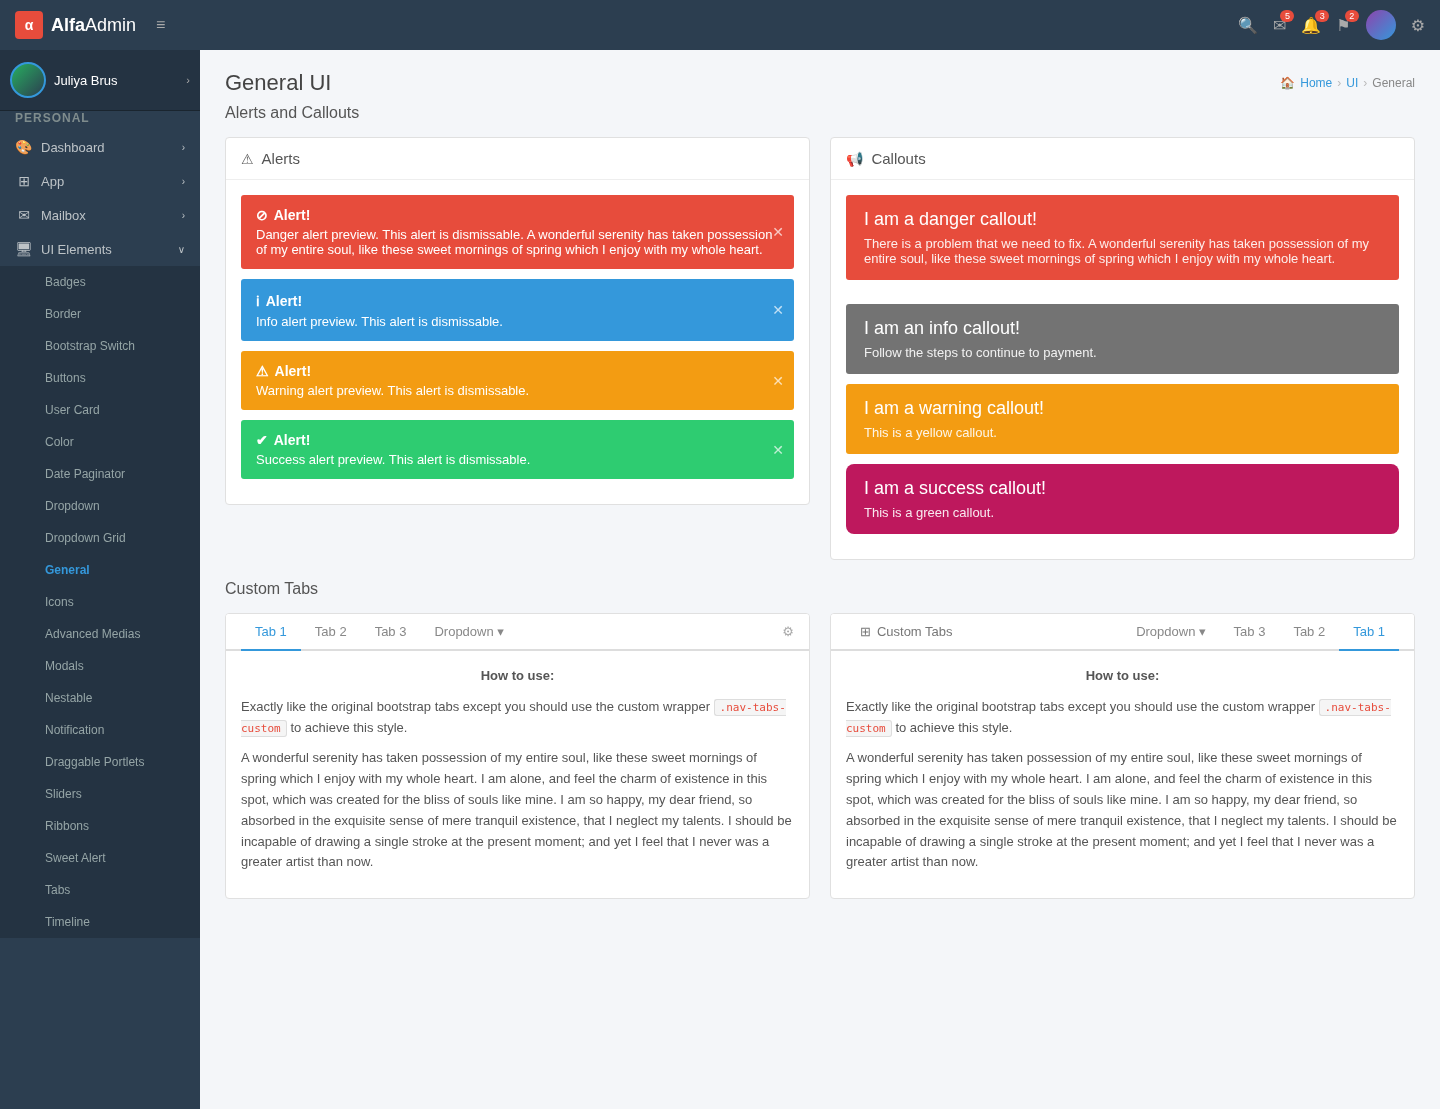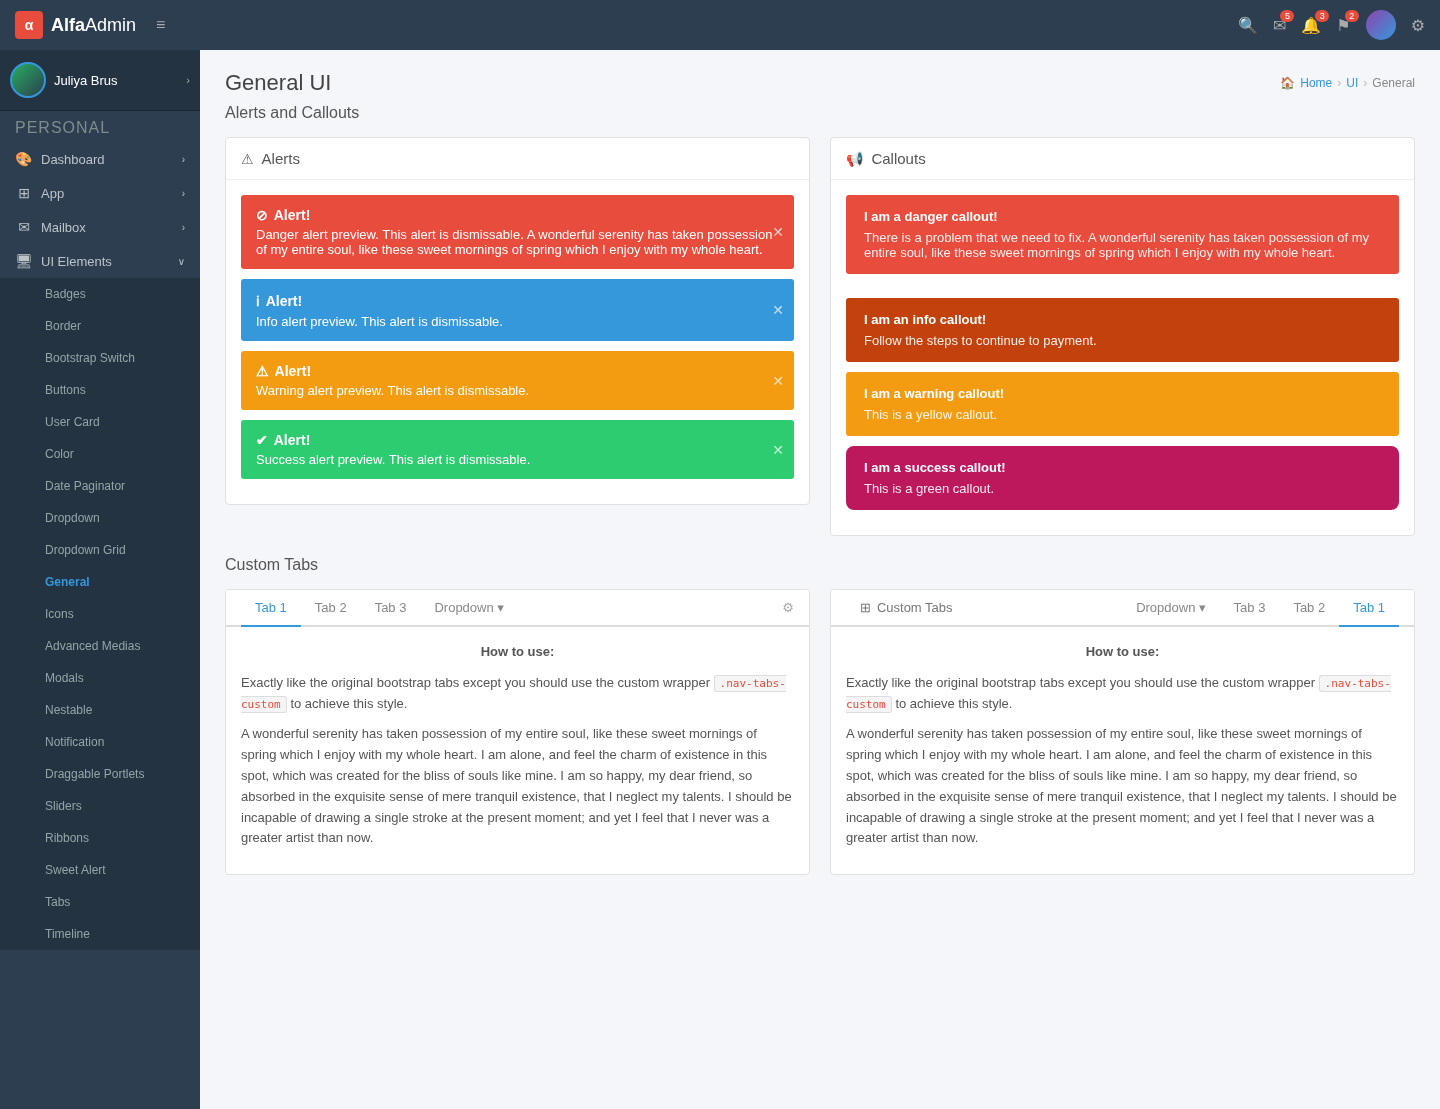--- a/index.html
+++ b/index.html
@@ -96,24 +96,24 @@
     .sidebar-user-name {
       color: #fff;
       font-size: 13px;
       margin-left: 8px;
       flex: 1;
     }
     .sidebar-user-arrow { color: #aaa; font-size: 11px; }
 
     .sidebar-section-label {
       color: #7f8c8d;
-      font-size: 16px;
-      font-weight: 400;
+      font-size: 12px;
+      font-weight: 700;
       letter-spacing: 1px;
-      padding: 8px 15px 5px;
+      padding: 0 15px 5px;
       text-transform: uppercase;
     }
     .sidebar-item {
       display: flex;
       align-items: center;
       padding: 9px 15px;
       color: #bdc3c7;
       cursor: pointer;
       font-size: 13px;
       transition: background 0.2s;
@@ -224,27 +224,27 @@
     .alert-success { background: #2ecc71; }
 
     
     .callout {
       padding: 14px 18px;
       border-radius: 3px;
       margin-bottom: 10px;
       color: #fff;
     }
     .callout-title {
-      font-size: 13px;
-      font-weight: 700;
+      font-size: 18px;
+      font-weight: 400;
       margin-bottom: 6px;
     }
     .callout-text { font-size: 13px; opacity: 0.9; }
     .callout-danger { background: #e74c3c; }
-    .callout-info { background: #c2410c; margin-top: 24px; }
+    .callout-info { background: #737373; margin-top: 24px; }
     .callout-warning { background: #f39c12; }
     .callout-success { background: #1abc9c; }
     .tab-nav {
       display: flex;
       align-items: center;
       border-bottom: 2px solid #ddd;
       padding: 0 15px;
       background: #fff;
     }
     .tab-nav .tab-item {

